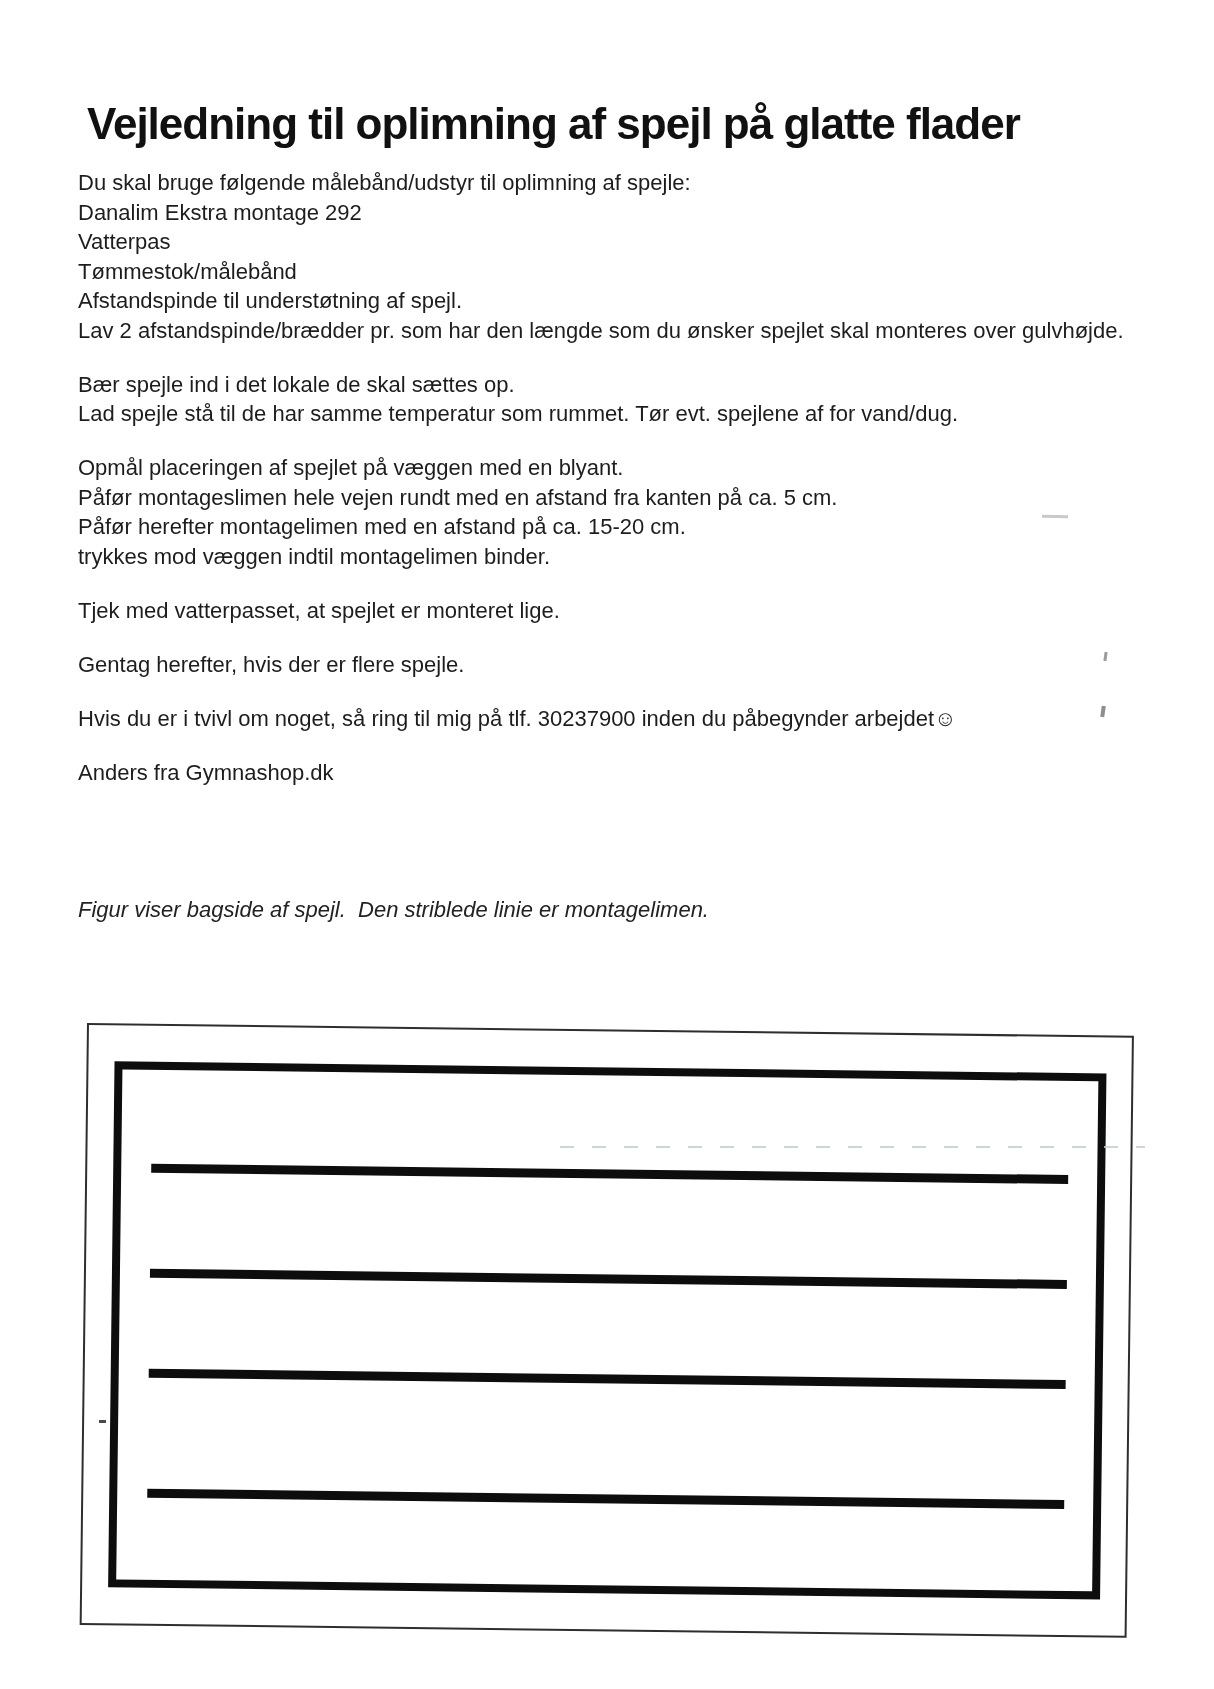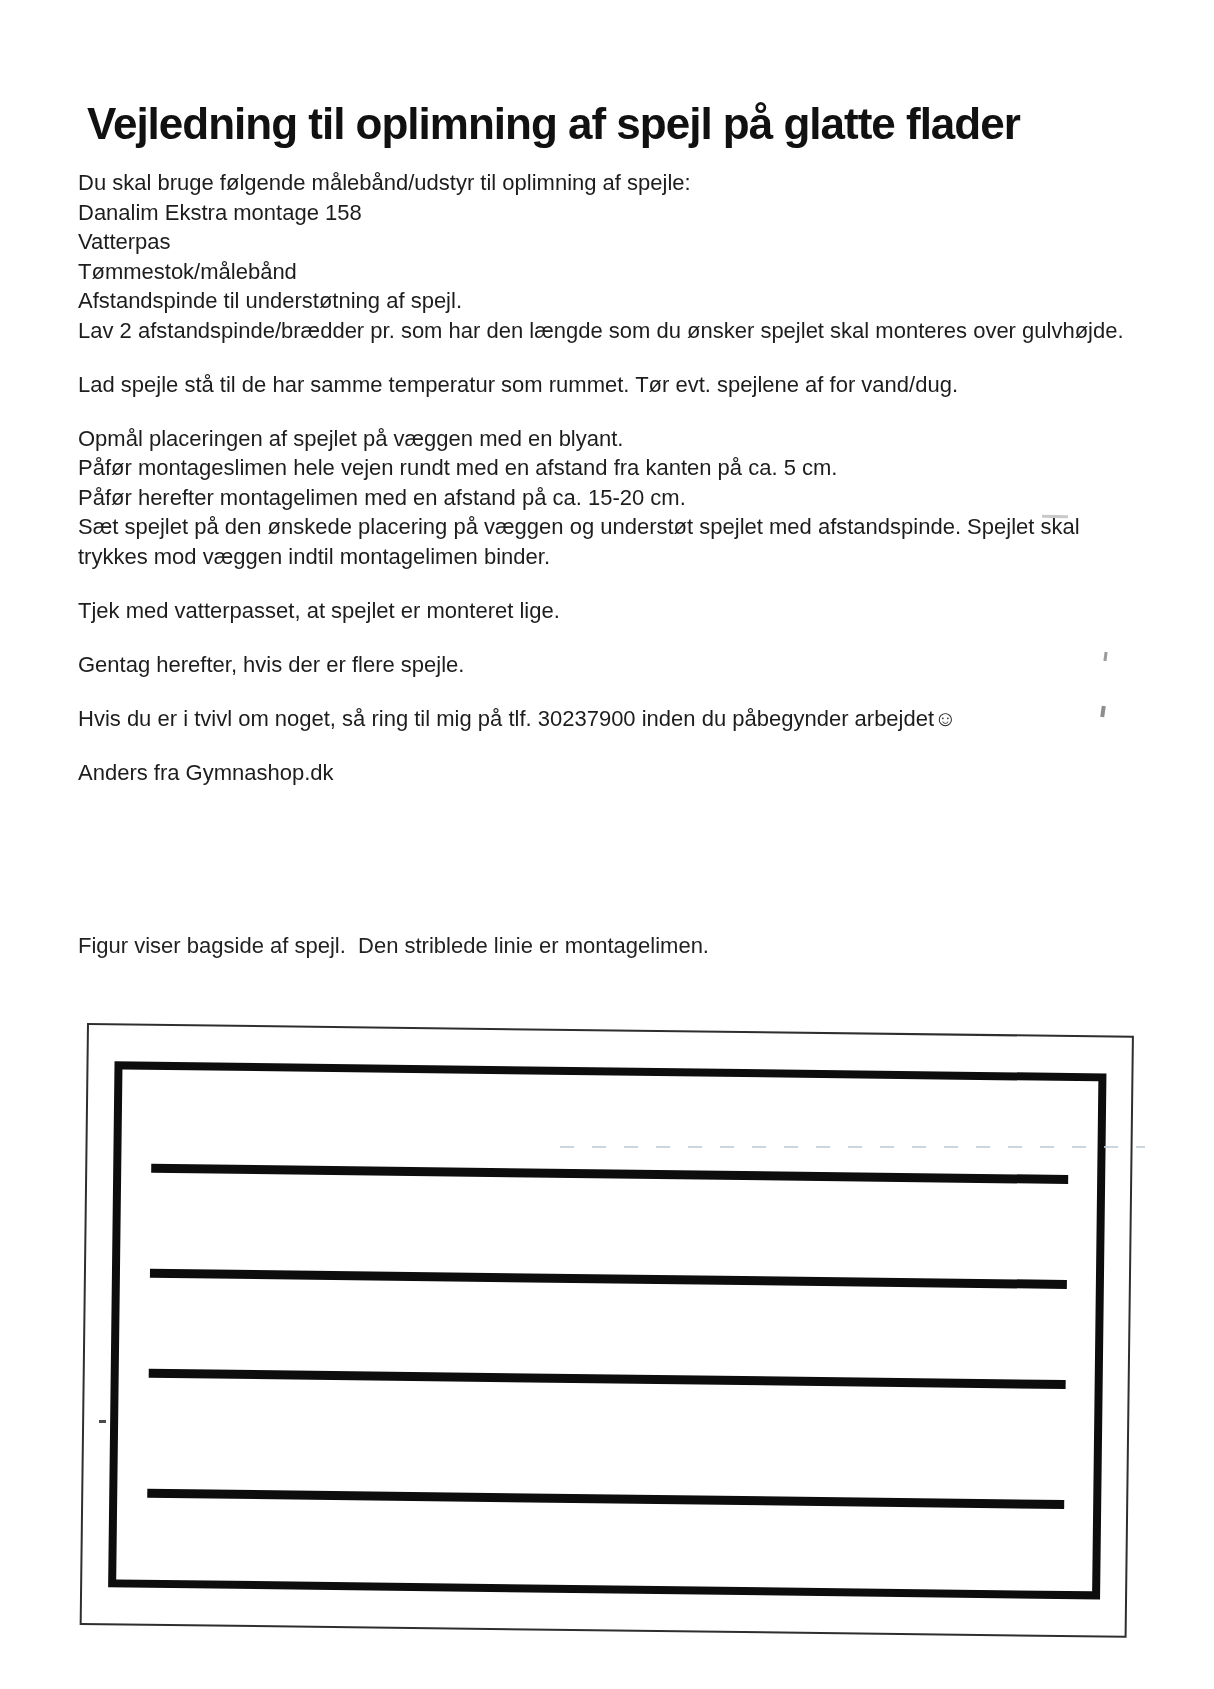--- a/index.html
+++ b/index.html
@@ -26,24 +26,24 @@
     top:168px;left:78px;
     width:1110px;
     font-size:22px;
     line-height:29.5px;
   }
   .para{margin:0 0 24.5px 0;}
   .line{white-space:pre;}
   .figure-caption{
     position:absolute;
     top:897px;left:78px;
+    font-style:italic;
     font-size:22px;
     white-space:pre;
     color:#222;
-    margin-top:36px;
   }
   
   .figure{
     position:absolute;
     left:87px;top:1023px;
     width:1043px;height:598px;
     border:2px solid #2e2e2e;
     background:#fff;
     transform:rotate(0.7deg);
     transform-origin:0 0;
@@ -76,34 +76,34 @@
   .a-dot{left:99px;top:1420px;width:7px;height:3px;background:#4a4a4a;}
 </style>
 </head>
 <body>
 
 <h1 class="page-title">Vejledning til oplimning af spejl på glatte flader</h1>
 
 <div class="body-text">
     <div class="para">
       <div class="line">Du skal bruge følgende målebånd/udstyr til oplimning af spejle:</div>
-      <div class="line">Danalim Ekstra montage 158</div>
+      <div class="line">Danalim Ekstra montage 292</div>
       <div class="line">Vatterpas</div>
       <div class="line">Tømmestok/målebånd</div>
       <div class="line">Afstandspinde til understøtning af spejl.</div>
       <div class="line">Lav 2 afstandspinde/brædder pr. som har den længde som du ønsker spejlet skal monteres over gulvhøjde.</div>
     </div>
     <div class="para">
+      <div class="line">Bær spejle ind i det lokale de skal sættes op.</div>
       <div class="line">Lad spejle stå til de har samme temperatur som rummet. Tør evt. spejlene af for vand/dug.</div>
     </div>
     <div class="para">
       <div class="line">Opmål placeringen af spejlet på væggen med en blyant.</div>
       <div class="line">Påfør montageslimen hele vejen rundt med en afstand fra kanten på ca. 5 cm.</div>
       <div class="line">Påfør herefter montagelimen med en afstand på ca. 15-20 cm.</div>
-      <div class="line">Sæt spejlet på den ønskede placering på væggen og understøt spejlet med afstandspinde. Spejlet skal</div>
       <div class="line">trykkes mod væggen indtil montagelimen binder.</div>
     </div>
     <div class="para">
       <div class="line">Tjek med vatterpasset, at spejlet er monteret lige.</div>
     </div>
     <div class="para">
       <div class="line">Gentag herefter, hvis der er flere spejle.</div>
     </div>
     <div class="para">
       <div class="line">Hvis du er i tvivl om noget, så ring til mig på tlf. 30237900 inden du påbegynder arbejdet☺</div>

